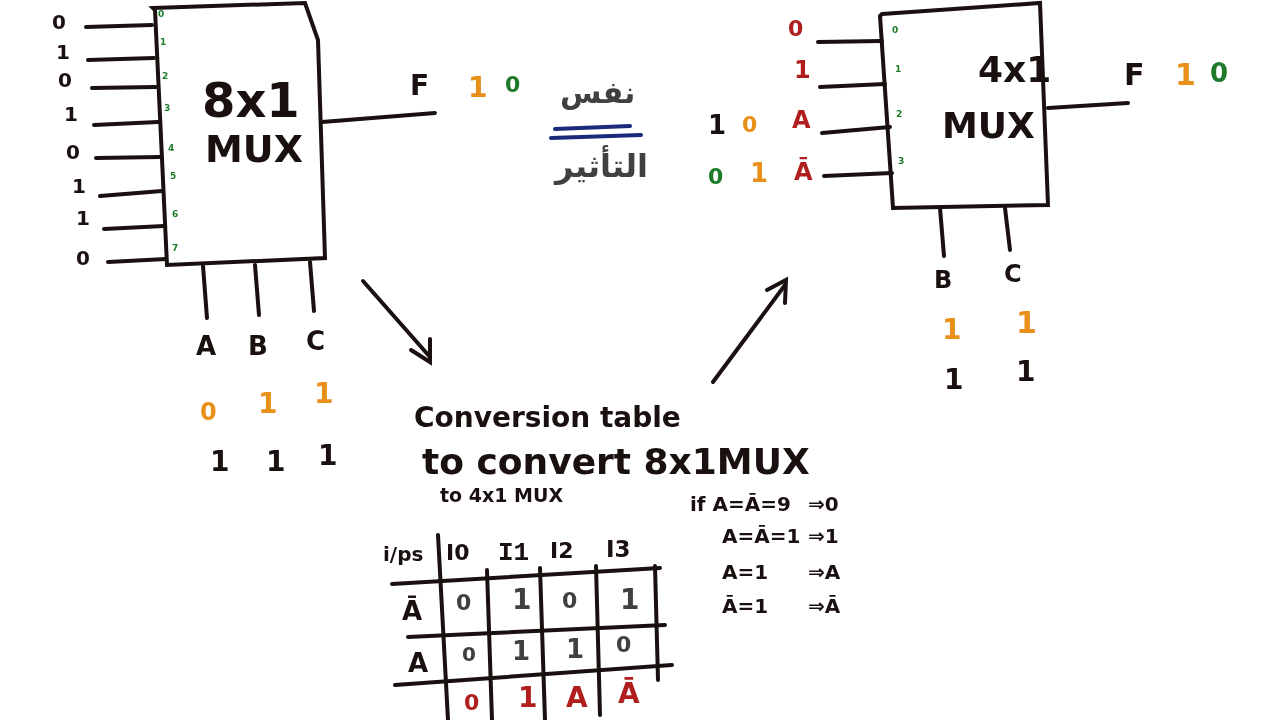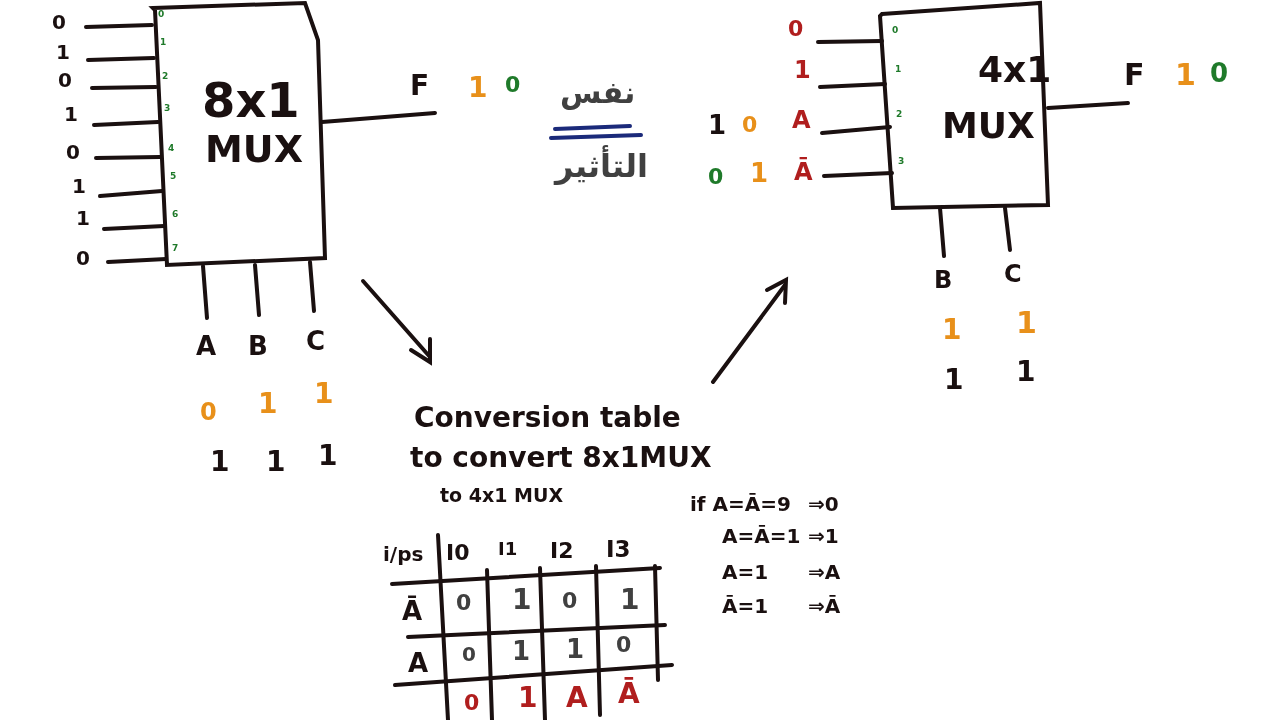--- a/index.html
+++ b/index.html
@@ -132,26 +132,26 @@
 <div class="t hw org" style="left:942px;top:316px;font-size:28px;">1</div>
 <div class="t hw org" style="left:1016px;top:308px;font-size:30px;">1</div>
 <div class="t hw blk" style="left:944px;top:366px;font-size:28px;">1</div>
 <div class="t hw blk" style="left:1016px;top:358px;font-size:28px;">1</div>
 
 <div class="t hw blk" style="left:1124px;top:60px;font-size:30px;">F</div>
 <div class="t hw org" style="left:1175px;top:60px;font-size:30px;">1</div>
 <div class="t hw grn" style="left:1210px;top:60px;font-size:26px;">0</div>
 
 <div class="t hw blk" style="left:414px;top:404px;font-size:28px;">Conversion table</div>
-<div class="t hw blk" style="left:410px;top:444px;font-size:28px;">to convert 8x1MUX</div>
+<div class="t hw blk" style="left:422px;top:444px;font-size:36px;">to convert 8x1MUX</div>
 <div class="t hw blk" style="left:440px;top:486px;font-size:19px;">to 4x1 MUX</div>
 
 <div class="t hw blk" style="left:383px;top:544px;font-size:20px;">i/ps</div>
 <div class="t hw blk" style="left:446px;top:542px;font-size:22px;">I0</div>
-<div class="t hw blk" style="left:498px;top:540px;font-size:18px;">I1</div>
+<div class="t hw blk" style="left:498px;top:540px;font-size:26px;font-family:Liberation Mono, monospace;">I1</div>
 <div class="t hw blk" style="left:550px;top:540px;font-size:22px;">I2</div>
 <div class="t hw blk" style="left:606px;top:538px;font-size:23px;">I3</div>
 
 <div class="t hw blk" style="left:402px;top:598px;font-size:26px;">Ā</div>
 <div class="t hw blu" style="left:456px;top:592px;font-size:22px;">0</div>
 <div class="t hw blu" style="left:512px;top:586px;font-size:28px;">1</div>
 <div class="t hw blu" style="left:562px;top:590px;font-size:22px;">0</div>
 <div class="t hw blu" style="left:620px;top:586px;font-size:28px;">1</div>
 
 <div class="t hw blk" style="left:408px;top:650px;font-size:26px;">A</div>

